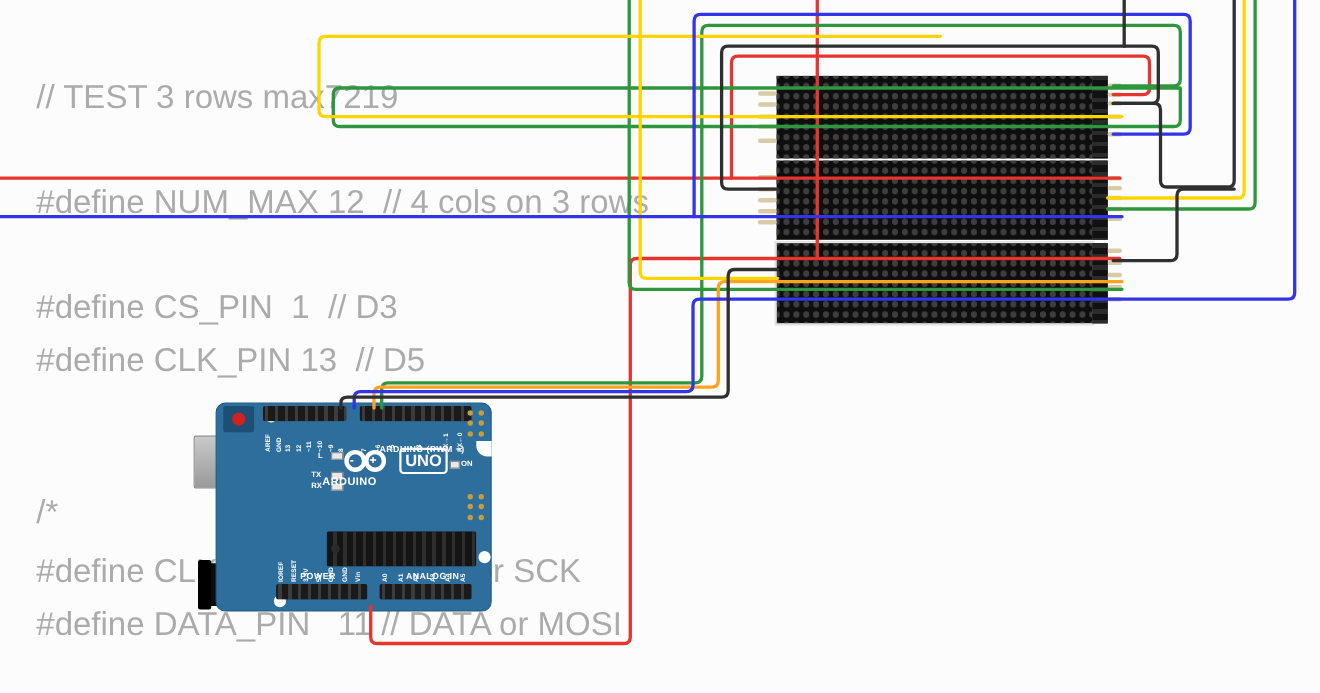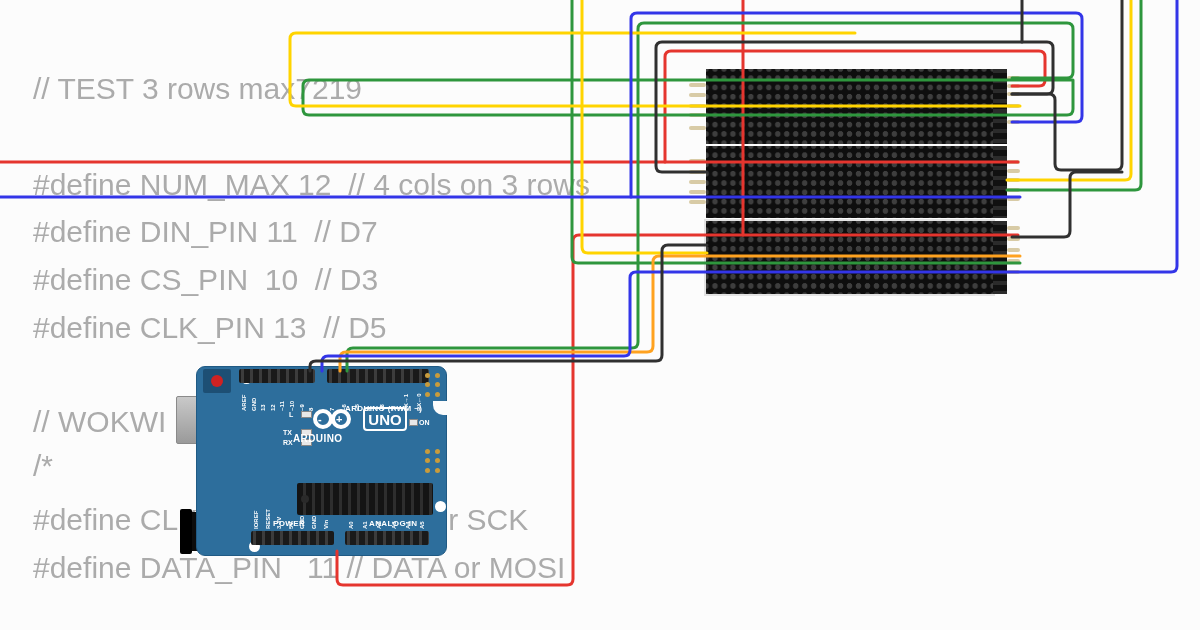--- a/index.html
+++ b/index.html
@@ -67,24 +67,22 @@
   .ledlbl{position:absolute;color:#fff;font-size:7px;font-weight:bold;}
   .icsp{position:absolute;width:18px;height:26px;display:grid;grid-template-columns:1fr 1fr;gap:2px;}
   .icsp i{background:#c89b3c;border-radius:50%;width:5px;height:5px;display:block;}
 </style>
 </head>
 <body>
 
 <div id="code-layer">
     <div class="code-line" style="top: 74px;">// TEST 3 rows max7219</div>
     <div class="code-line" style="top: 170px;">#define NUM_MAX 12  // 4 cols on 3 rows</div>
-    <div class="code-line" style="top: 217px;">#define DIN_PIN 11  // D7</div>
-    <div class="code-line" style="top: 265px;">#define CS_PIN  10  // D3</div>
+    <div class="code-line" style="top: 265px;">#define CS_PIN  1  // D3</div>
     <div class="code-line" style="top: 313px;">#define CLK_PIN 13  // D5</div>
-    <div class="code-line" style="top: 407px;">// WOKWI</div>
     <div class="code-line" style="top: 451px;">/*</div>
     <div class="code-line" style="top: 505px;">#define CLK_PIN    13 // CLK or SCK</div>
     <div class="code-line" style="top: 553px;">#define DATA_PIN   11 // DATA or MOSI</div>
   </div>
 
 <div id="matrix-layer">
     <div class="matrix-row" style="left: 706px; top: 69px; width: 287px; height: 75px;"></div>
     <div class="pin-strip" style="left: 993px; top: 69px; width: 14px; height: 75px;"></div>
     <div class="stub" style="left: 689px; top: 83px; width: 17px;"></div>
     <div class="stub" style="left: 689px; top: 93px; width: 17px;"></div>

